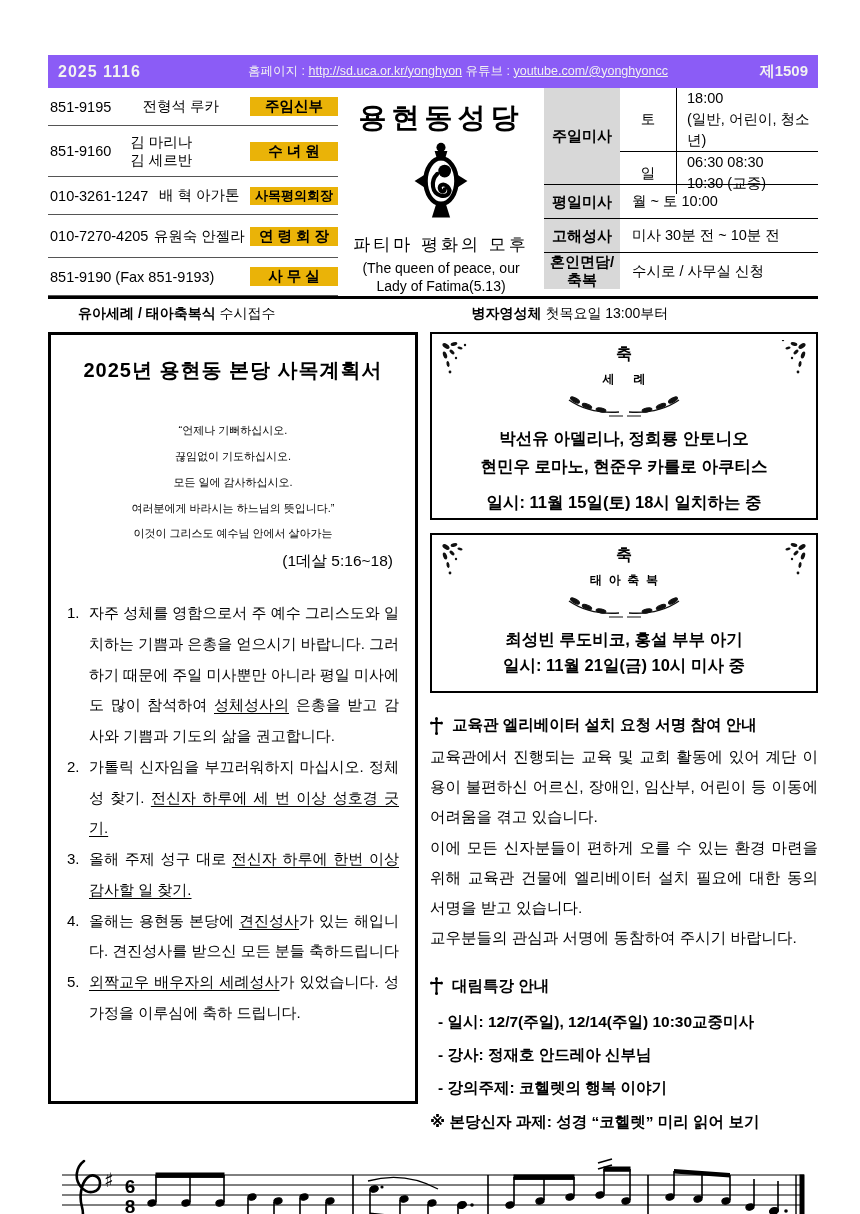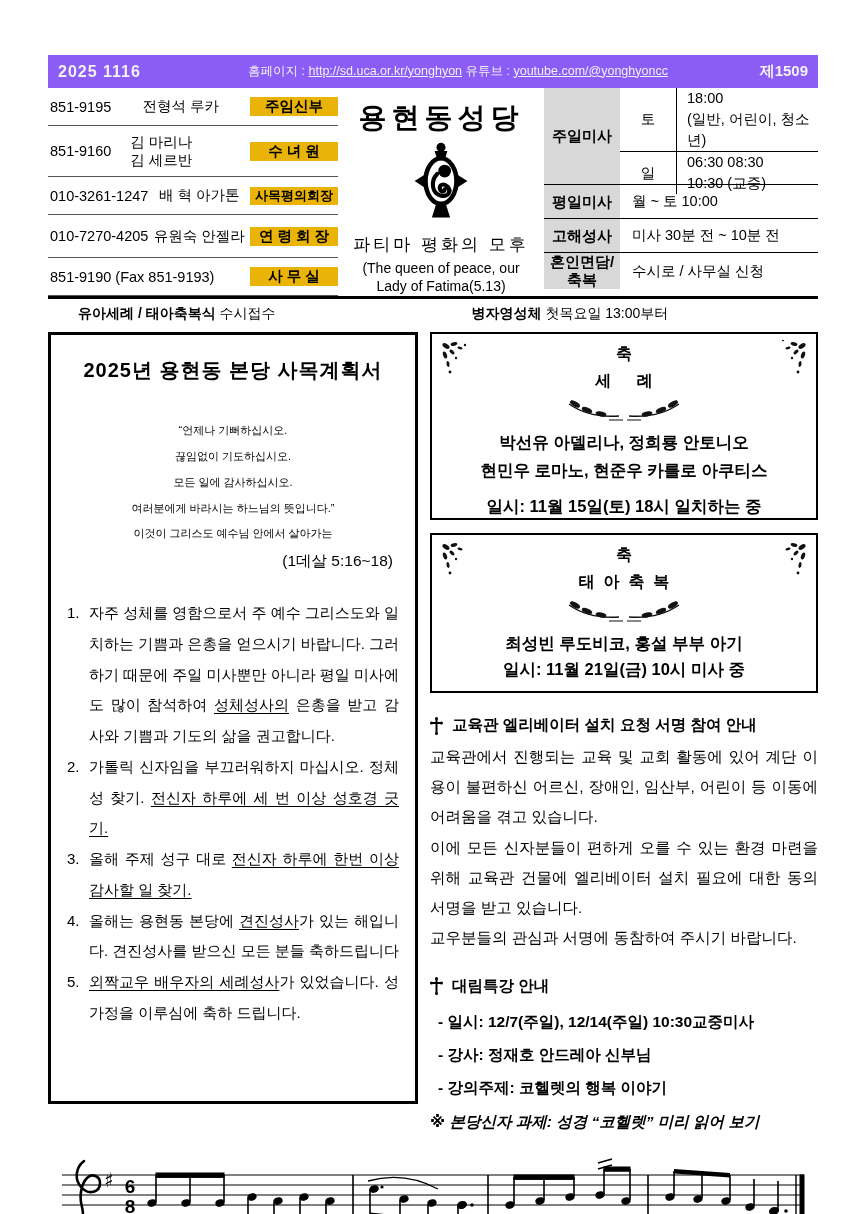--- a/index.html
+++ b/index.html
@@ -61,36 +61,36 @@
   .li{display:flex;}
   .li-num{width:22px;flex-shrink:0;}
   .li-text{flex:1;text-align:justify;}
   .u{text-decoration:underline;text-underline-offset:3px;}
 
   .rightcol{flex:1;}
   .celebox{border:2px solid #000;position:relative;text-align:center;padding:10px 10px 14px;box-sizing:border-box;}
   .celebox.first{height:188px;margin-bottom:13px;}
   .celebox.second{height:160px;}
   .cele-head{font-weight:bold;font-size:16px;}
-  .cele-title{font-weight:bold;font-size:16px;margin-top:6px;text-indent:1.6em;}
+  .cele-title{font-weight:bold;font-size:12px;margin-top:6px;text-indent:1.6em;}
   .cele-title.wide{letter-spacing:1.6em;}
   .cele-title.mid{letter-spacing:0.55em;text-indent:0.55em;}
   .cele-names{font-weight:bold;font-size:16.5px;line-height:1.7;margin-top:6px;}
   .cele-when{font-weight:bold;font-size:16.5px;margin-top:12px;}
   .corner{position:absolute;top:6px;}
   .corner.l{left:8px;}
   .corner.r{right:8px;transform:scaleX(-1);}
   .laurel{margin:4px auto 0;display:block;}
 
   .section{margin-top:22px;font-size:15.5px;}
   .sec-title{display:flex;align-items:center;gap:9px;font-weight:bold;font-size:15.5px;}
   .sec-body{margin-top:6px;line-height:1.95;text-align:justify;}
   .sec-body p{margin:0;}
   .lec-lines{margin-top:8px;font-weight:bold;line-height:2.15;padding-left:8px;}
-  .lec-note{font-weight:bold;margin-top:2px;line-height:2.1;font-style:italic;}
+  .lec-note{font-weight:bold;margin-top:2px;line-height:2.1;}
 
   
   .music{position:relative;margin-top:16px;height:100px;}
 </style>
 </head>
 <body>
 
 <div class="page">
 
   <div class="topbar">

